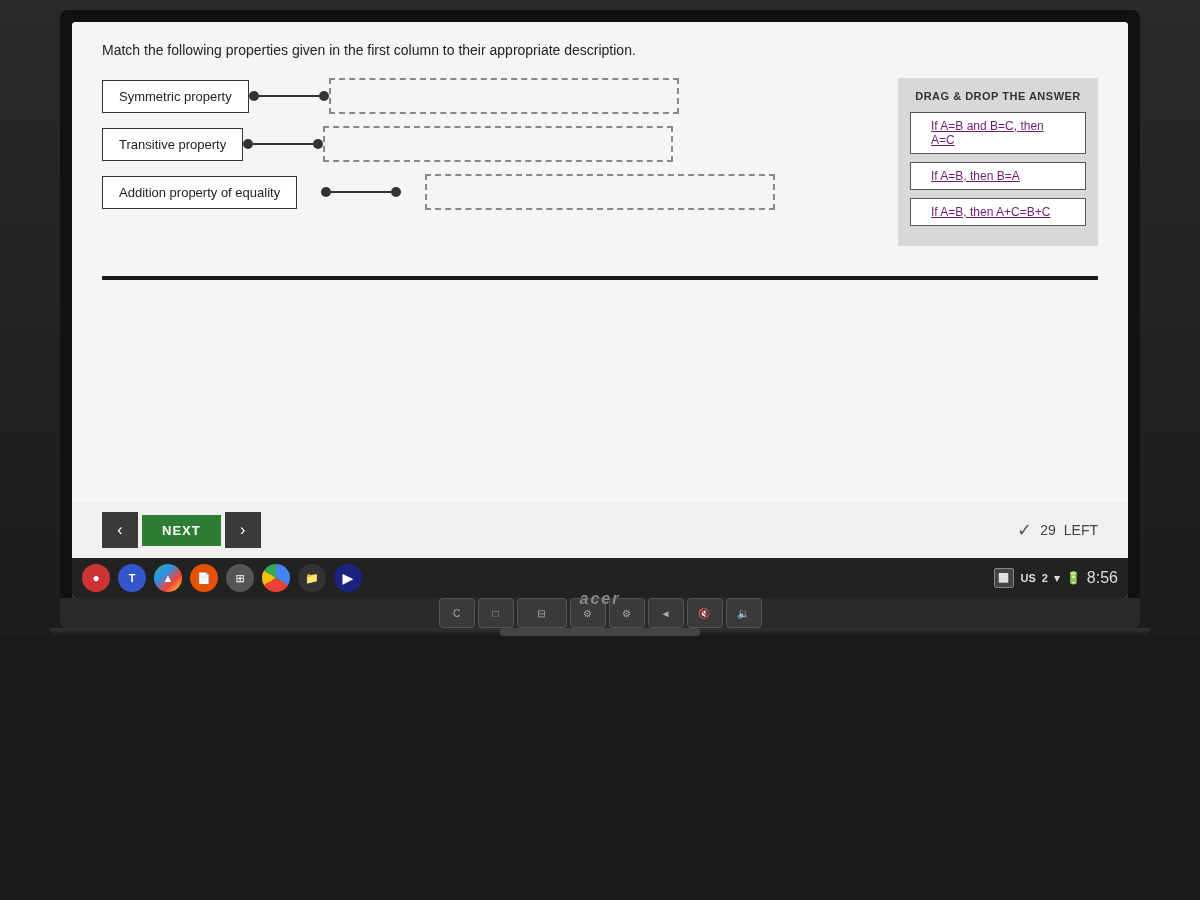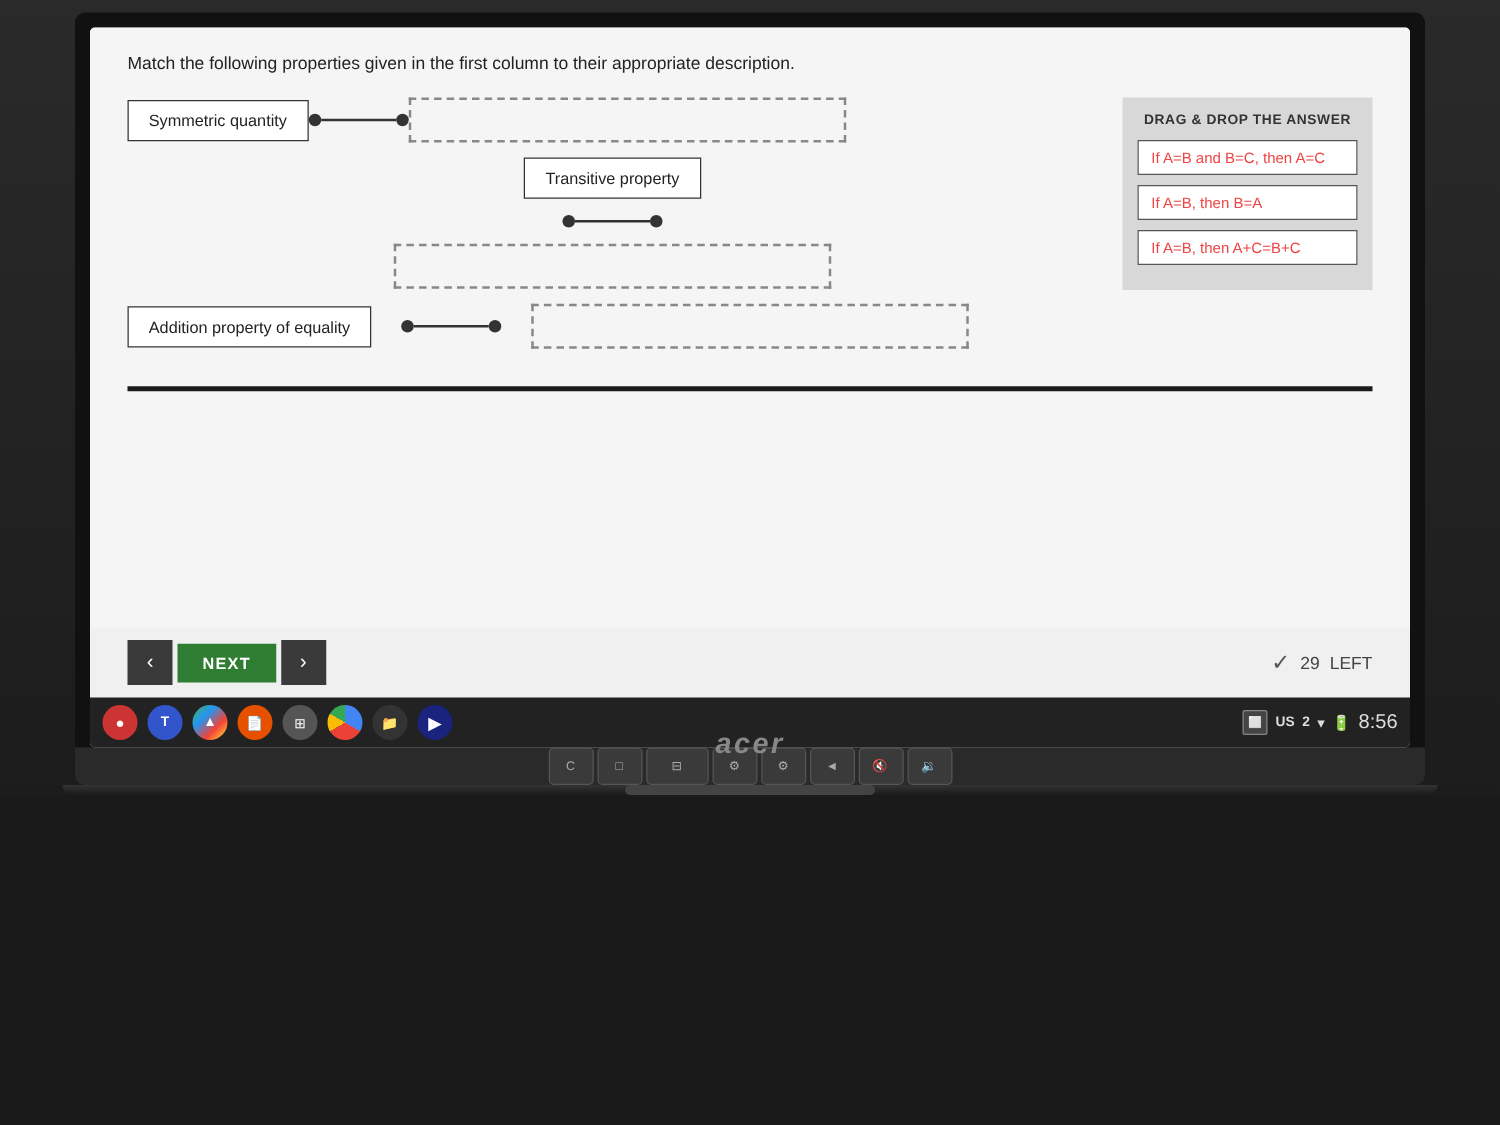--- a/index.html
+++ b/index.html
@@ -121,26 +121,27 @@
       font-weight: bold;
       color: #333;
       text-align: center;
       margin-bottom: 10px;
       letter-spacing: 0.5px;
     }
 
     .answer-chip {
       border: 1px solid #555;
       background: white;
-      padding: 6px 10px;
+      padding: 6px 20px;
       font-size: 12px;
-      color: #ef4444;
+      color: #701a75;
       margin-bottom: 8px;
       cursor: grab;
       text-align: left;
+      text-decoration: underline;
     }
 
     
     .divider-line {
       width: 100%;
       height: 4px;
       background: #1a1a1a;
       margin-top: 16px;
     }
 
@@ -318,21 +319,21 @@
 
     .key-large { width: 50px; height: 30px; }
     .key-medium { width: 36px; height: 30px; }
 
     .acer-logo {
       position: absolute;
       bottom: 20px;
       left: 50%;
       transform: translateX(-50%);
       color: #888;
-      font-size: 23px;
+      font-size: 16px;
       font-style: italic;
       font-weight: bold;
       letter-spacing: 2px;
     }
 
     
     .laptop-bottom {
       width: 1100px;
       height: 30px;
       background: linear-gradient(180deg, #333 0%, #1a1a1a 100%);
@@ -365,30 +366,30 @@
 
       <div class="content-area">
         <p class="instruction-text">Match the following properties given in the first column to their appropriate description.</p>
 
         <div class="matching-main">
 
           <div style="display:flex; flex-direction:column; gap:12px; flex:1;">
 
 
             <div style="display:flex; align-items:center;">
-              <div class="property-box">Symmetric quantity</div>
+              <div class="property-box">Symmetric property</div>
               <div class="connector-row">
                 <div class="dot-left"></div>
                 <div class="connector-line"></div>
                 <div class="dot-right"></div>
               </div>
               <div class="drop-target"></div>
             </div>
 
-            <div style="display:flex; align-items:center;flex-direction:column;">
+            <div style="display:flex; align-items:center;">
               <div class="property-box">Transitive property</div>
               <div class="connector-row">
                 <div class="dot-left"></div>
                 <div class="connector-line"></div>
                 <div class="dot-right"></div>
               </div>
               <div class="drop-target"></div>
             </div>
 
             <div style="display:flex; align-items:center;gap:24px;">

